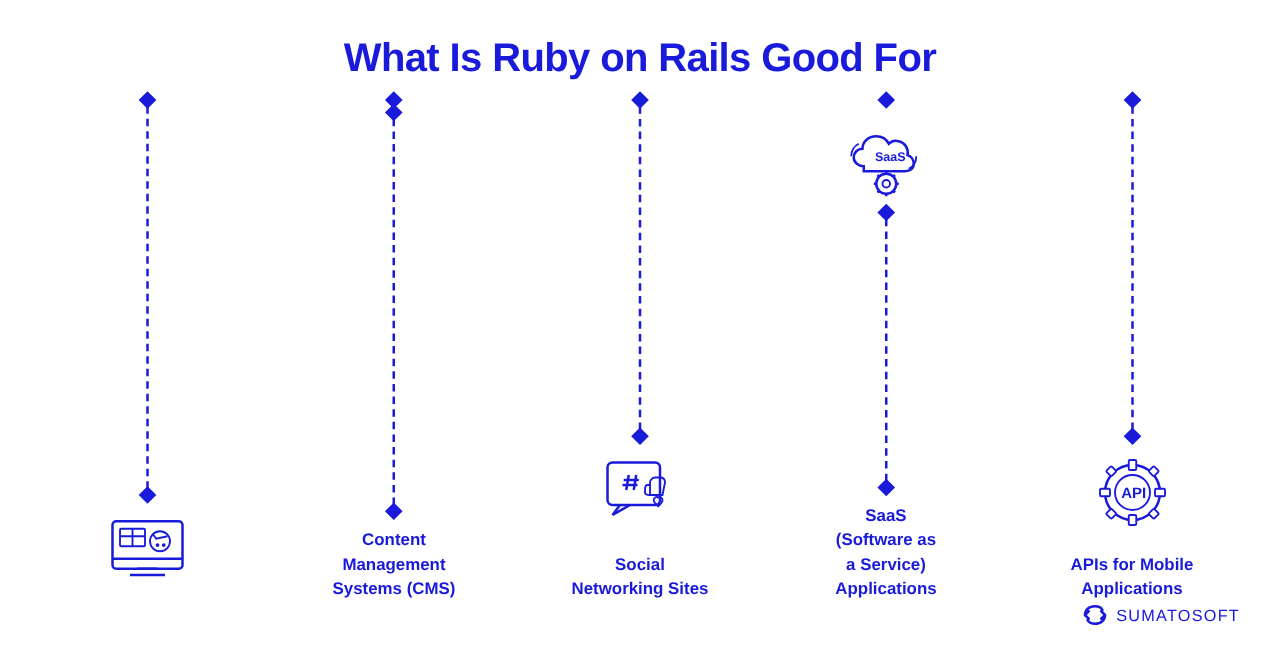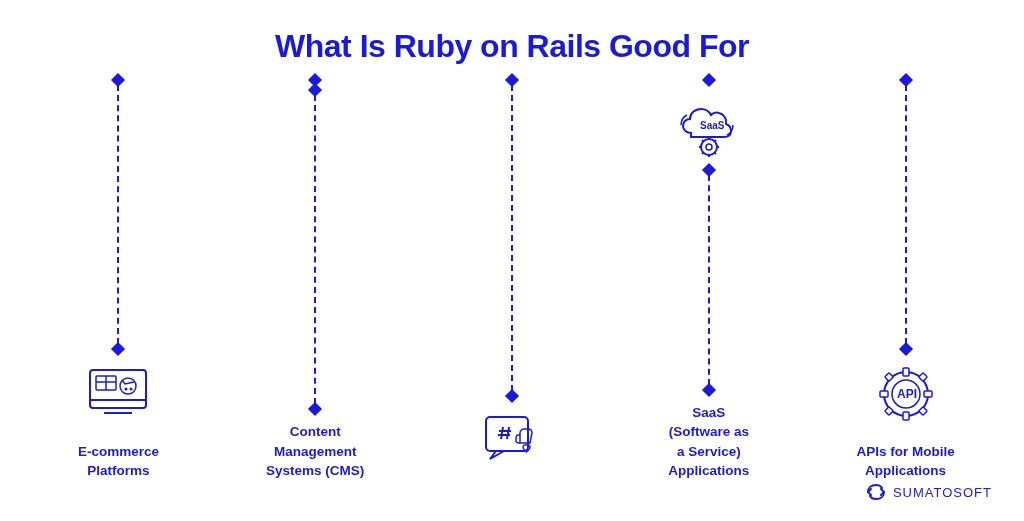--- a/index.html
+++ b/index.html
@@ -128,21 +128,20 @@
           <rect x="14" y="18" width="20" height="14" rx="1" stroke="#1a1adb" stroke-width="1.5" fill="none"></rect>
           <line x1="14" y1="24" x2="34" y2="24" stroke="#1a1adb" stroke-width="1.5"></line>
           <line x1="24" y1="18" x2="24" y2="32" stroke="#1a1adb" stroke-width="1.5"></line>
 
           <circle cx="46" cy="28" r="8" stroke="#1a1adb" stroke-width="1.5" fill="none"></circle>
           <path d="M40 22 L43 26 L52 24" stroke="#1a1adb" stroke-width="1.5" fill="none"></path>
           <circle cx="44" cy="31" r="1.5" fill="#1a1adb"></circle>
           <circle cx="49" cy="31" r="1.5" fill="#1a1adb"></circle>
         </svg>
       </div>
-      <div class="label-area">E-commerce<br>Platforms</div>
     </div>
 
     <div class="col" style="justify-content: flex-start;">
       <div class="diamond"></div>
 
       <div class="diamond"></div>
       <div class="line-segment" style="min-height:80px;"></div>
       <div class="diamond"></div>
       <div class="label-area">Content<br>Management<br>Systems (CMS)</div>
     </div>
@@ -162,20 +161,21 @@
           <line x1="33" y1="22" x2="31" y2="34" stroke="#1a1adb" stroke-width="2"></line>
           <line x1="23" y1="26" x2="35" y2="26" stroke="#1a1adb" stroke-width="2"></line>
           <line x1="22" y1="30" x2="34" y2="30" stroke="#1a1adb" stroke-width="2"></line>
 
           <path d="M44 28 C44 26 46 24 48 24 L52 24 C54 24 56 25 56 28 L54 38 L44 38 Z" stroke="#1a1adb" stroke-width="1.5" fill="none"></path>
           <path d="M44 30 L42 30 C40 30 40 32 40 34 L40 36 C40 38 42 38 44 38" stroke="#1a1adb" stroke-width="1.5" fill="none"></path>
 
           <path d="M47 42 C47 40.5 49 39 50.5 40 C52 39 54 40.5 54 42 C54 44 50.5 47 50.5 47 C50.5 47 47 44 47 42 Z" stroke="#1a1adb" stroke-width="1.5" fill="none"></path>
         </svg>
       </div>
+      <div class="label-area">Social<br>Networking Sites</div>
     </div>
 
     <div class="col" style="justify-content: flex-end;">
       <div class="diamond"></div>
 
       <div class="icon-box">
         <svg width="72" height="72" viewBox="0 0 72 72" fill="none" xmlns="http://www.w3.org/2000/svg">
 
           <path d="M18 44 C14 44 10 41 10 37 C10 33 13 30 17 30 C17 24 22 20 28 20 C32 20 36 22 38 26 C40 24 43 23 46 24 C51 25 54 30 53 35 C56 36 58 39 58 42 C58 46 55 48 51 48 L18 48 Z" stroke="#1a1adb" stroke-width="2" fill="none"></path>
           <text x="27" y="40" font-size="10" fill="#1a1adb" font-weight="bold" font-family="Arial">SaaS</text>

